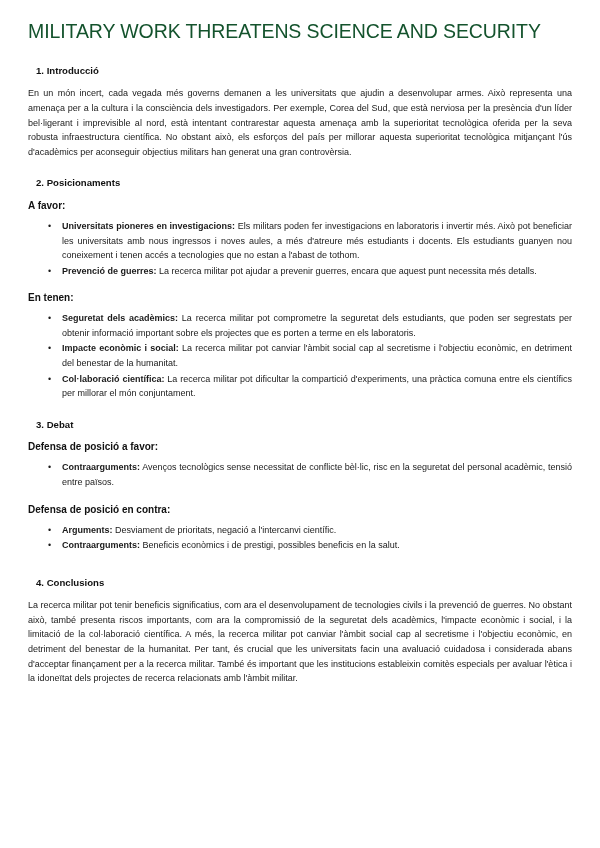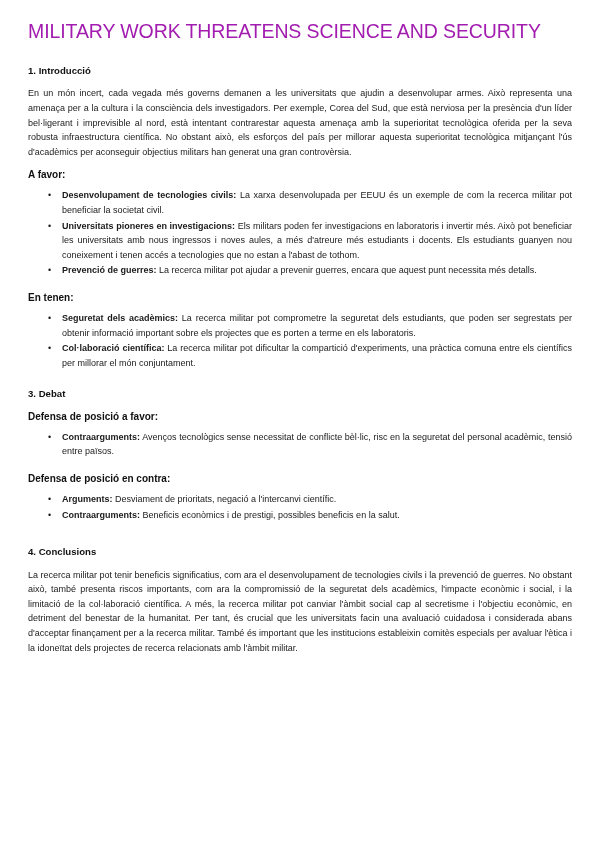--- a/index.html
+++ b/index.html
@@ -25,29 +25,29 @@
     background: #ffffff;
   }
 
   
   .doc-title {
     font-size: 19.5px;
     font-weight: 400;
     letter-spacing: -0.1px;
     line-height: 1.18;
     margin: 0 0 22px 0;
-    color: #a21caf;
+    color: #14532d;
   }
 
   
   .section-heading {
     font-size: 9.6px;
     font-weight: bold;
     line-height: 1.3;
-    margin: 0 0 9px 0;
+    margin: 0 0 9px 8px;
     color: #111111;
   }
   .section-heading.spaced-top {
     margin-top: 18px;
   }
   .section-heading.conclusions-top {
     margin-top: 24px;
   }
 
   
@@ -112,40 +112,41 @@
 <body>
 
 <div class="page">
 
   <h1 class="doc-title">MILITARY WORK THREATENS SCIENCE AND SECURITY</h1>
 
   <h2 class="section-heading">1. Introducció</h2>
 
   <p class="para">En un món incert, cada vegada més governs demanen a les universitats que ajudin a desenvolupar armes. Això representa una amenaça per a la cultura i la consciència dels investigadors. Per exemple, Corea del Sud, que està nerviosa per la presència d'un líder bel·ligerant i imprevisible al nord, està intentant contrarestar aquesta amenaça amb la superioritat tecnològica oferida per la seva robusta infraestructura científica. No obstant això, els esforços del país per millorar aquesta superioritat tecnològica mitjançant l'ús d'acadèmics per aconseguir objectius militars han generat una gran controvèrsia.</p>
 
+  <h2 class="section-heading spaced-top">2. Posicionaments</h2>
 
   <h3 class="sub-heading">A favor:</h3>
 
   <ul class="bullets">
-    <li>
-      <b>Desenvolupament de tecnologies civils:</b><span> La xarxa desenvolupada per EEUU és un exemple de com la recerca militar pot beneficiar la societat civil.</span>
-    </li>
     <li>
       <b>Universitats pioneres en investigacions:</b><span> Els militars poden fer investigacions en laboratoris i invertir més. Això pot beneficiar les universitats amb nous ingressos i noves aules, a més d'atreure més estudiants i docents. Els estudiants guanyen nou coneixement i tenen accés a tecnologies que no estan a l'abast de tothom.</span>
     </li>
     <li>
       <b>Prevenció de guerres:</b><span> La recerca militar pot ajudar a prevenir guerres, encara que aquest punt necessita més detalls.</span>
     </li>
   </ul>
 
   <h3 class="sub-heading gap-above">En tenen:</h3>
 
   <ul class="bullets">
     <li>
       <b>Seguretat dels acadèmics:</b><span> La recerca militar pot comprometre la seguretat dels estudiants, que poden ser segrestats per obtenir informació important sobre els projectes que es porten a terme en els laboratoris.</span>
+    </li>
+    <li>
+      <b>Impacte econòmic i social:</b><span> La recerca militar pot canviar l'àmbit social cap al secretisme i l'objectiu econòmic, en detriment del benestar de la humanitat.</span>
     </li>
     <li>
       <b>Col·laboració científica:</b><span> La recerca militar pot dificultar la compartició d'experiments, una pràctica comuna entre els científics per millorar el món conjuntament.</span>
     </li>
   </ul>
 
   <h2 class="section-heading spaced-top">3. Debat</h2>
 
   <h3 class="sub-heading">Defensa de posició a favor:</h3>
 

